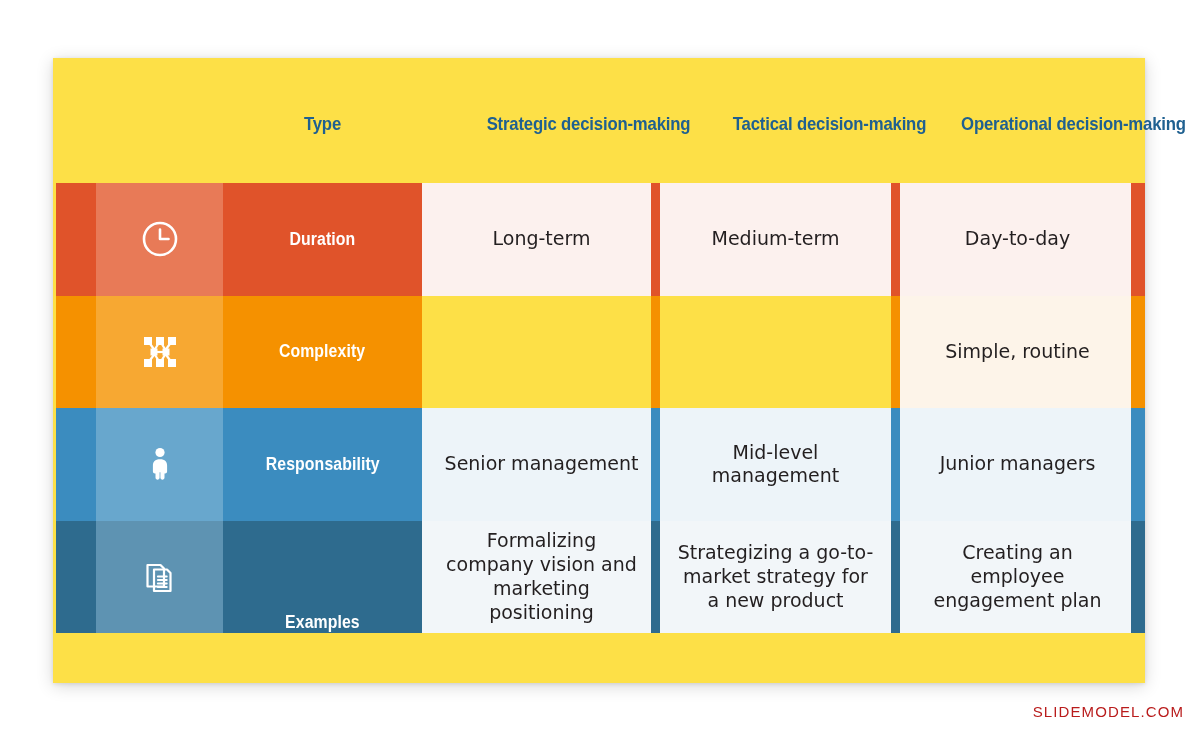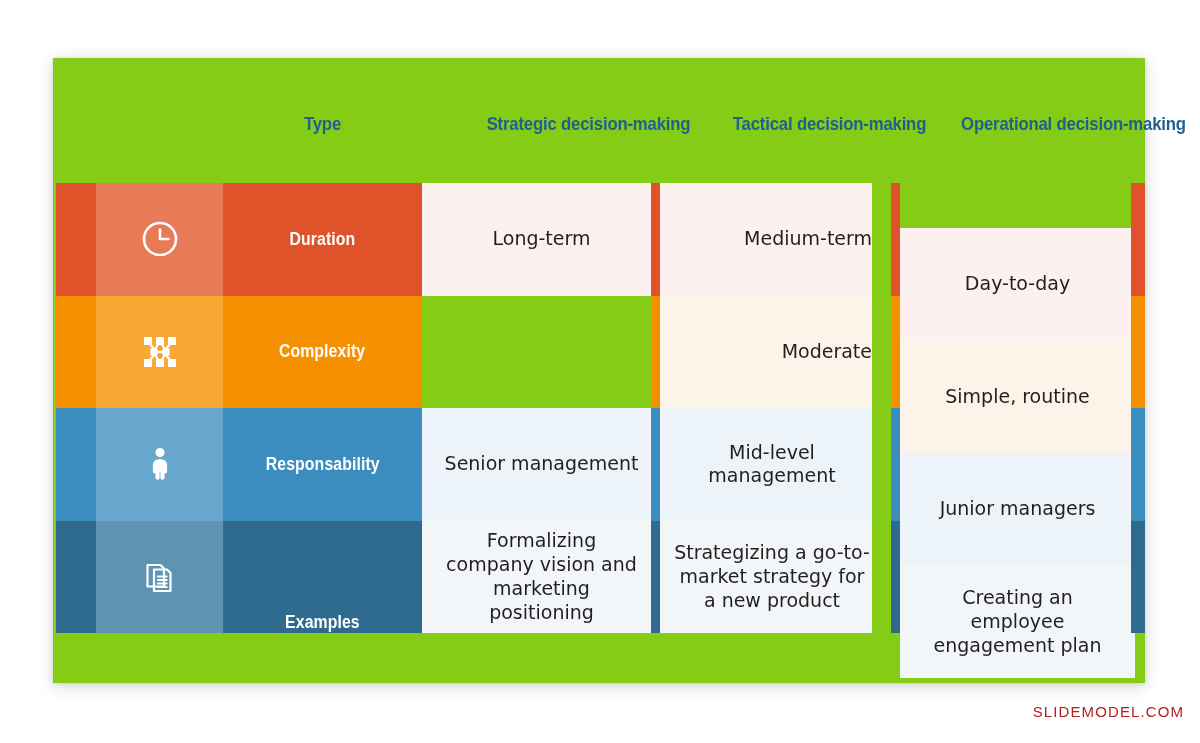--- a/index.html
+++ b/index.html
@@ -9,21 +9,21 @@
     font-family: "Liberation Sans", "DejaVu Sans", sans-serif;
     overflow: hidden;
   }
   #stage { position: relative; width: 1200px; height: 743px; background: #ffffff; }
 
   
   #card {
     position: absolute;
     left: 53px; top: 58px;
     width: 1092px; height: 625px;
-    background: #84cc16;
+    background: #fde047;
     box-shadow: 0 3px 16px rgba(0,0,0,0.16), 0 1px 4px rgba(0,0,0,0.10);
   }
 
   
   #header-row {
     position: absolute;
     left: 0; top: 55px;
     width: 1092px; height: 50px;
   }
   .col-head {
@@ -60,23 +60,23 @@
   .label-cell   { left: 167px; width: 199px;
                   display: flex; align-items: center; justify-content: center; }
   .content-cell {
     display: flex; align-items: center; justify-content: center;
     color: #231f20; font-size: 19px; line-height: 1.25;
     text-align: center;
     font-family: "DejaVu Sans", "Liberation Sans", sans-serif;
   }
   .c1 { left: 366px; width: 239px; align-items: center; }
   .sep1 { left: 595px; width: 9px; }
-  .c2 { left: 604px; width: 212px; justify-content: flex-end; }
+  .c2 { left: 604px; width: 231px; }
   .sep2 { left: 835px; width: 9px; }
-  .c3 { left: 844px; width: 235px; margin-top: 45px; }
+  .c3 { left: 844px; width: 235px; }
   .stripe-right { left: 1075px; width: 14px; }
 
   .label-text {
     color: #ffffff;
     font-size: 18px;
     font-weight: 700;
     letter-spacing: 0.1px;
     font-family: "Liberation Sans Narrow", "Liberation Sans", sans-serif;
     transform: scaleX(0.88);
   }
@@ -152,23 +152,20 @@
                 <rect x="30" y="29" width="8" height="8" fill="#ffffff"></rect>
                 <rect x="12.5" y="18.5" width="7" height="7" fill="#ffffff"></rect>
                 <rect x="24.5" y="18.5" width="7" height="7" fill="#ffffff"></rect>
               </svg>
             </span>
           </div>
           <div class="cell label-cell" style="background: rgb(245, 145, 0);">
             <span class="label-text">Complexity</span>
           </div>
           <div class="cell sep1" style="background: rgb(245, 145, 0);"></div>
-          <div class="cell content-cell c2" style="background: rgb(253, 244, 233);">
-            <span style="max-width: 200px;">Moderate</span>
-          </div>
           <div class="cell sep2" style="background: rgb(245, 145, 0);"></div>
           <div class="cell content-cell c3" style="background: rgb(253, 244, 233);">
             <span style="max-width: 200px;">Simple, routine</span>
           </div>
           <div class="cell stripe-right" style="background: rgb(245, 145, 0);"></div>
         </div>
         <div class="trow">
           <div class="cell stripe-left" style="background: rgb(59, 140, 191);"></div>
           <div class="cell icon-cell" style="background: rgb(104, 167, 205);">
             <span>

